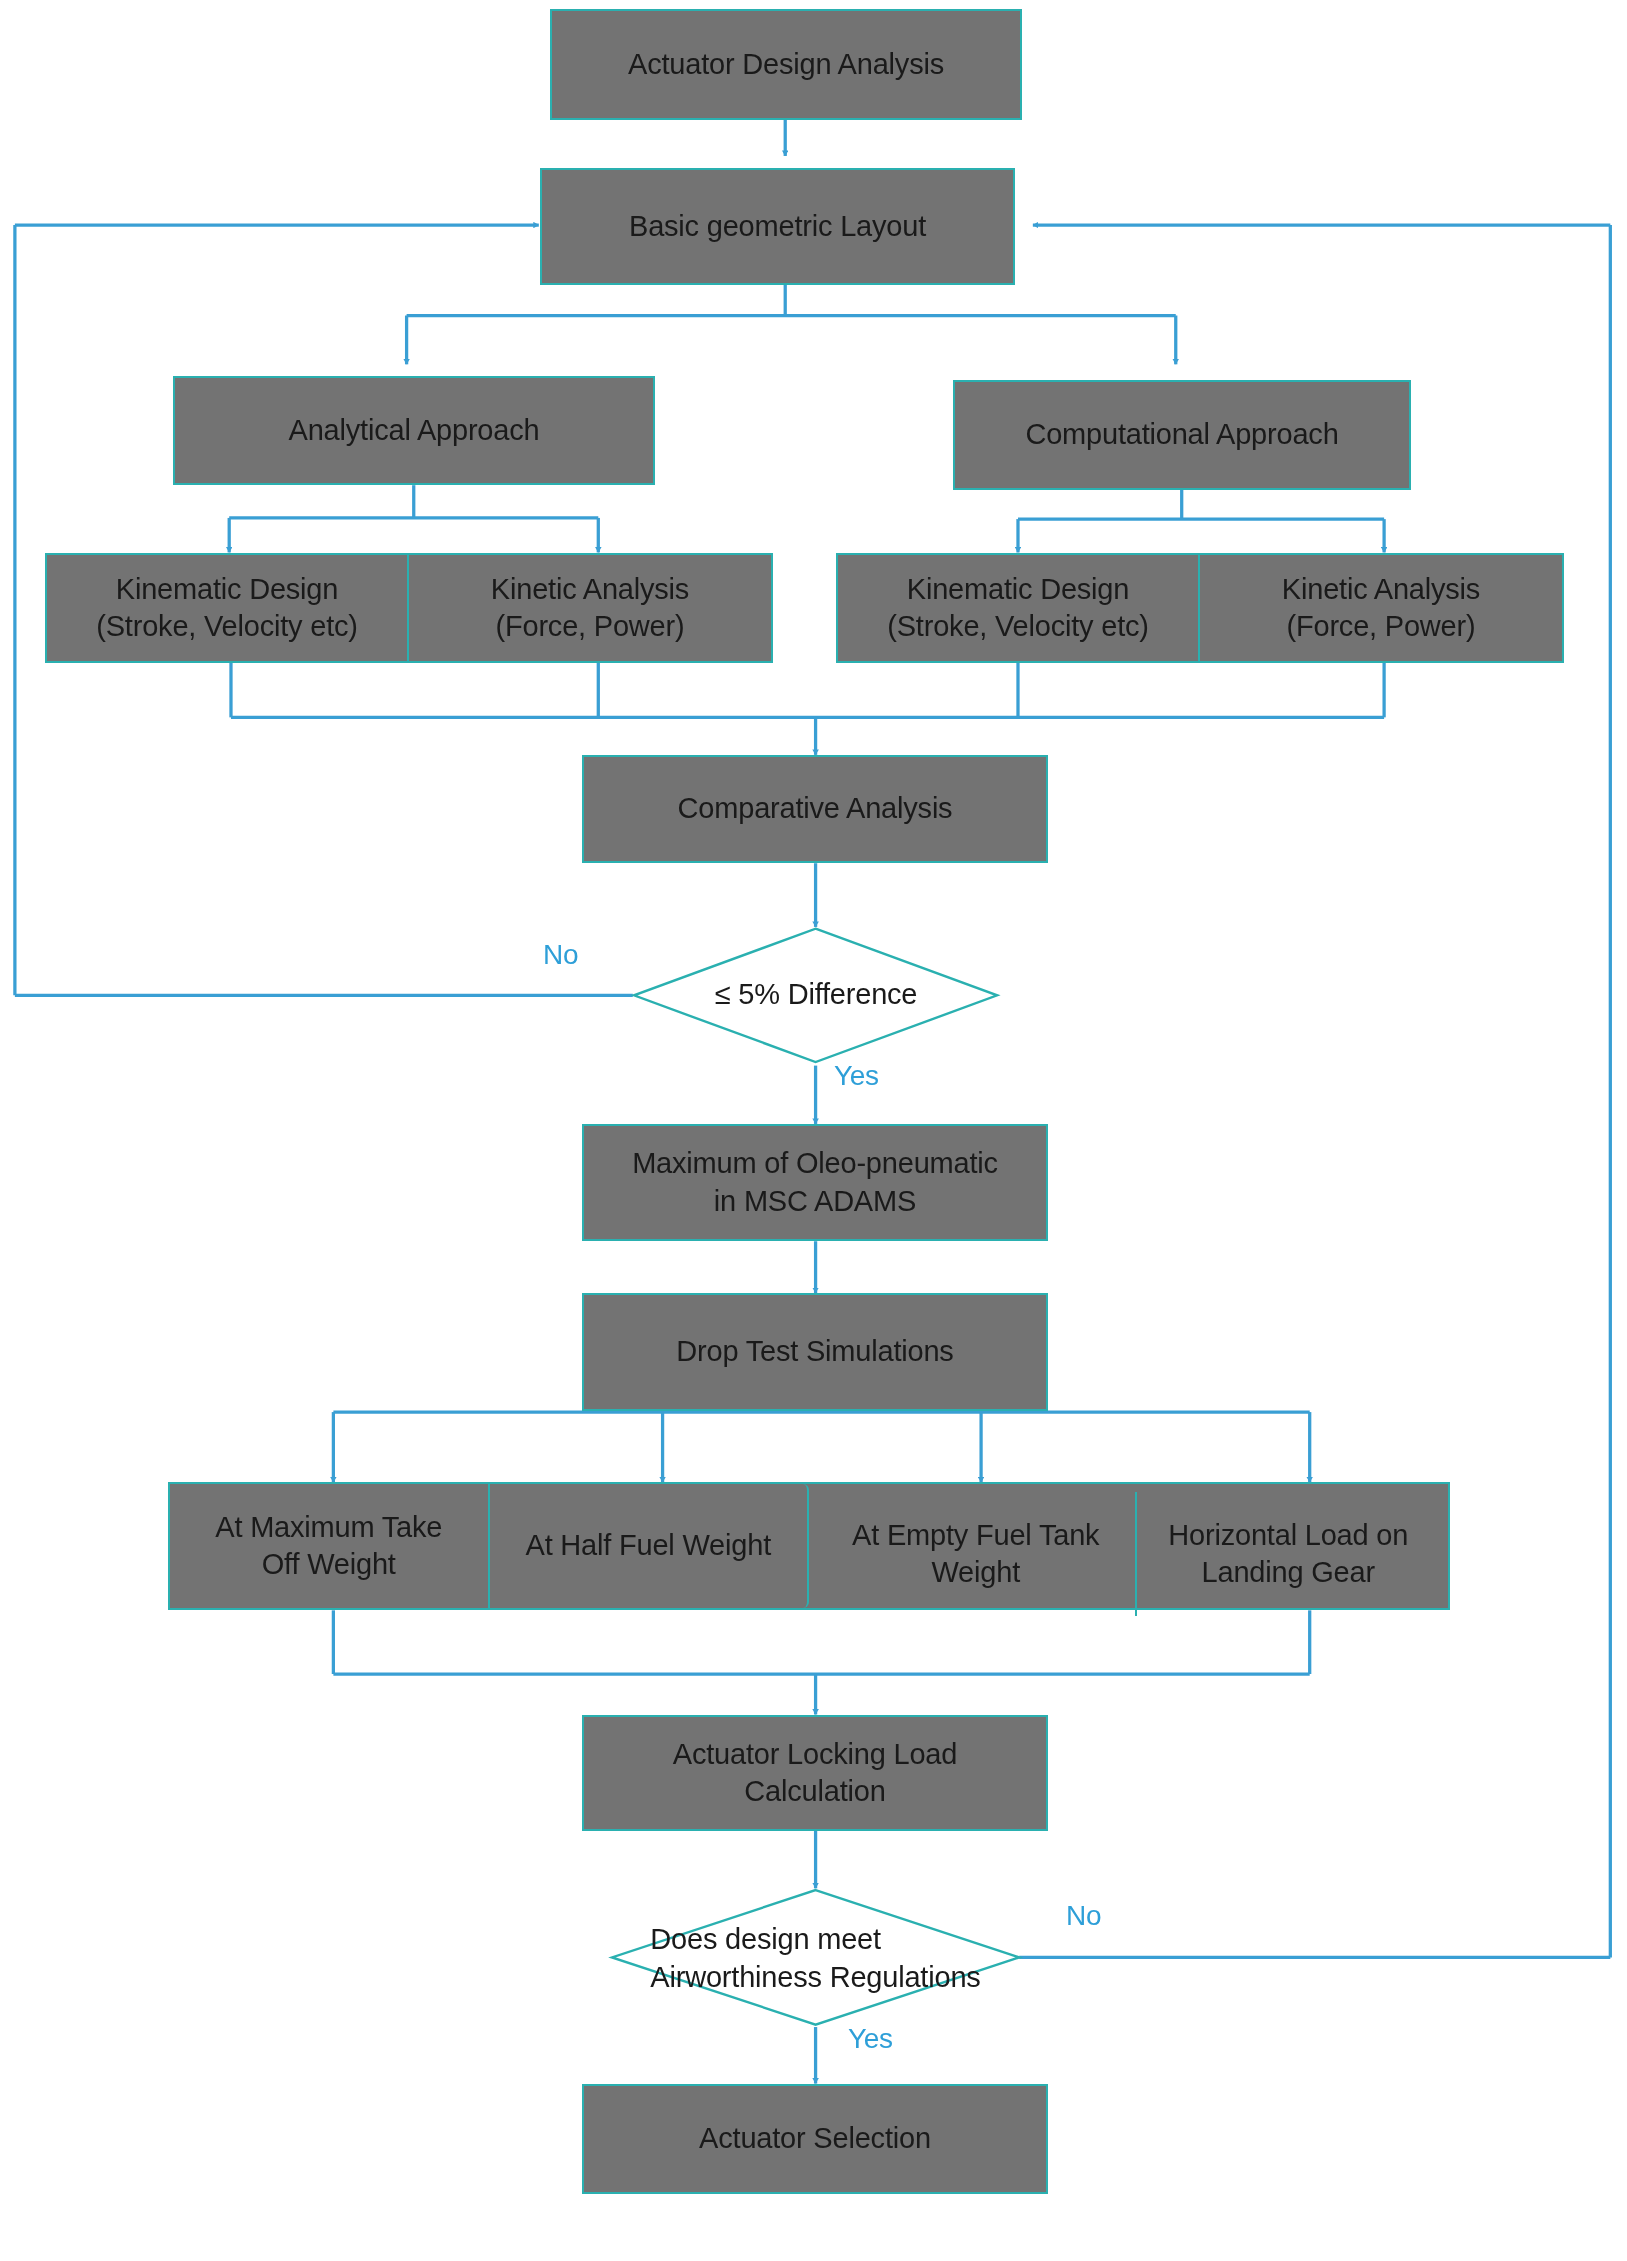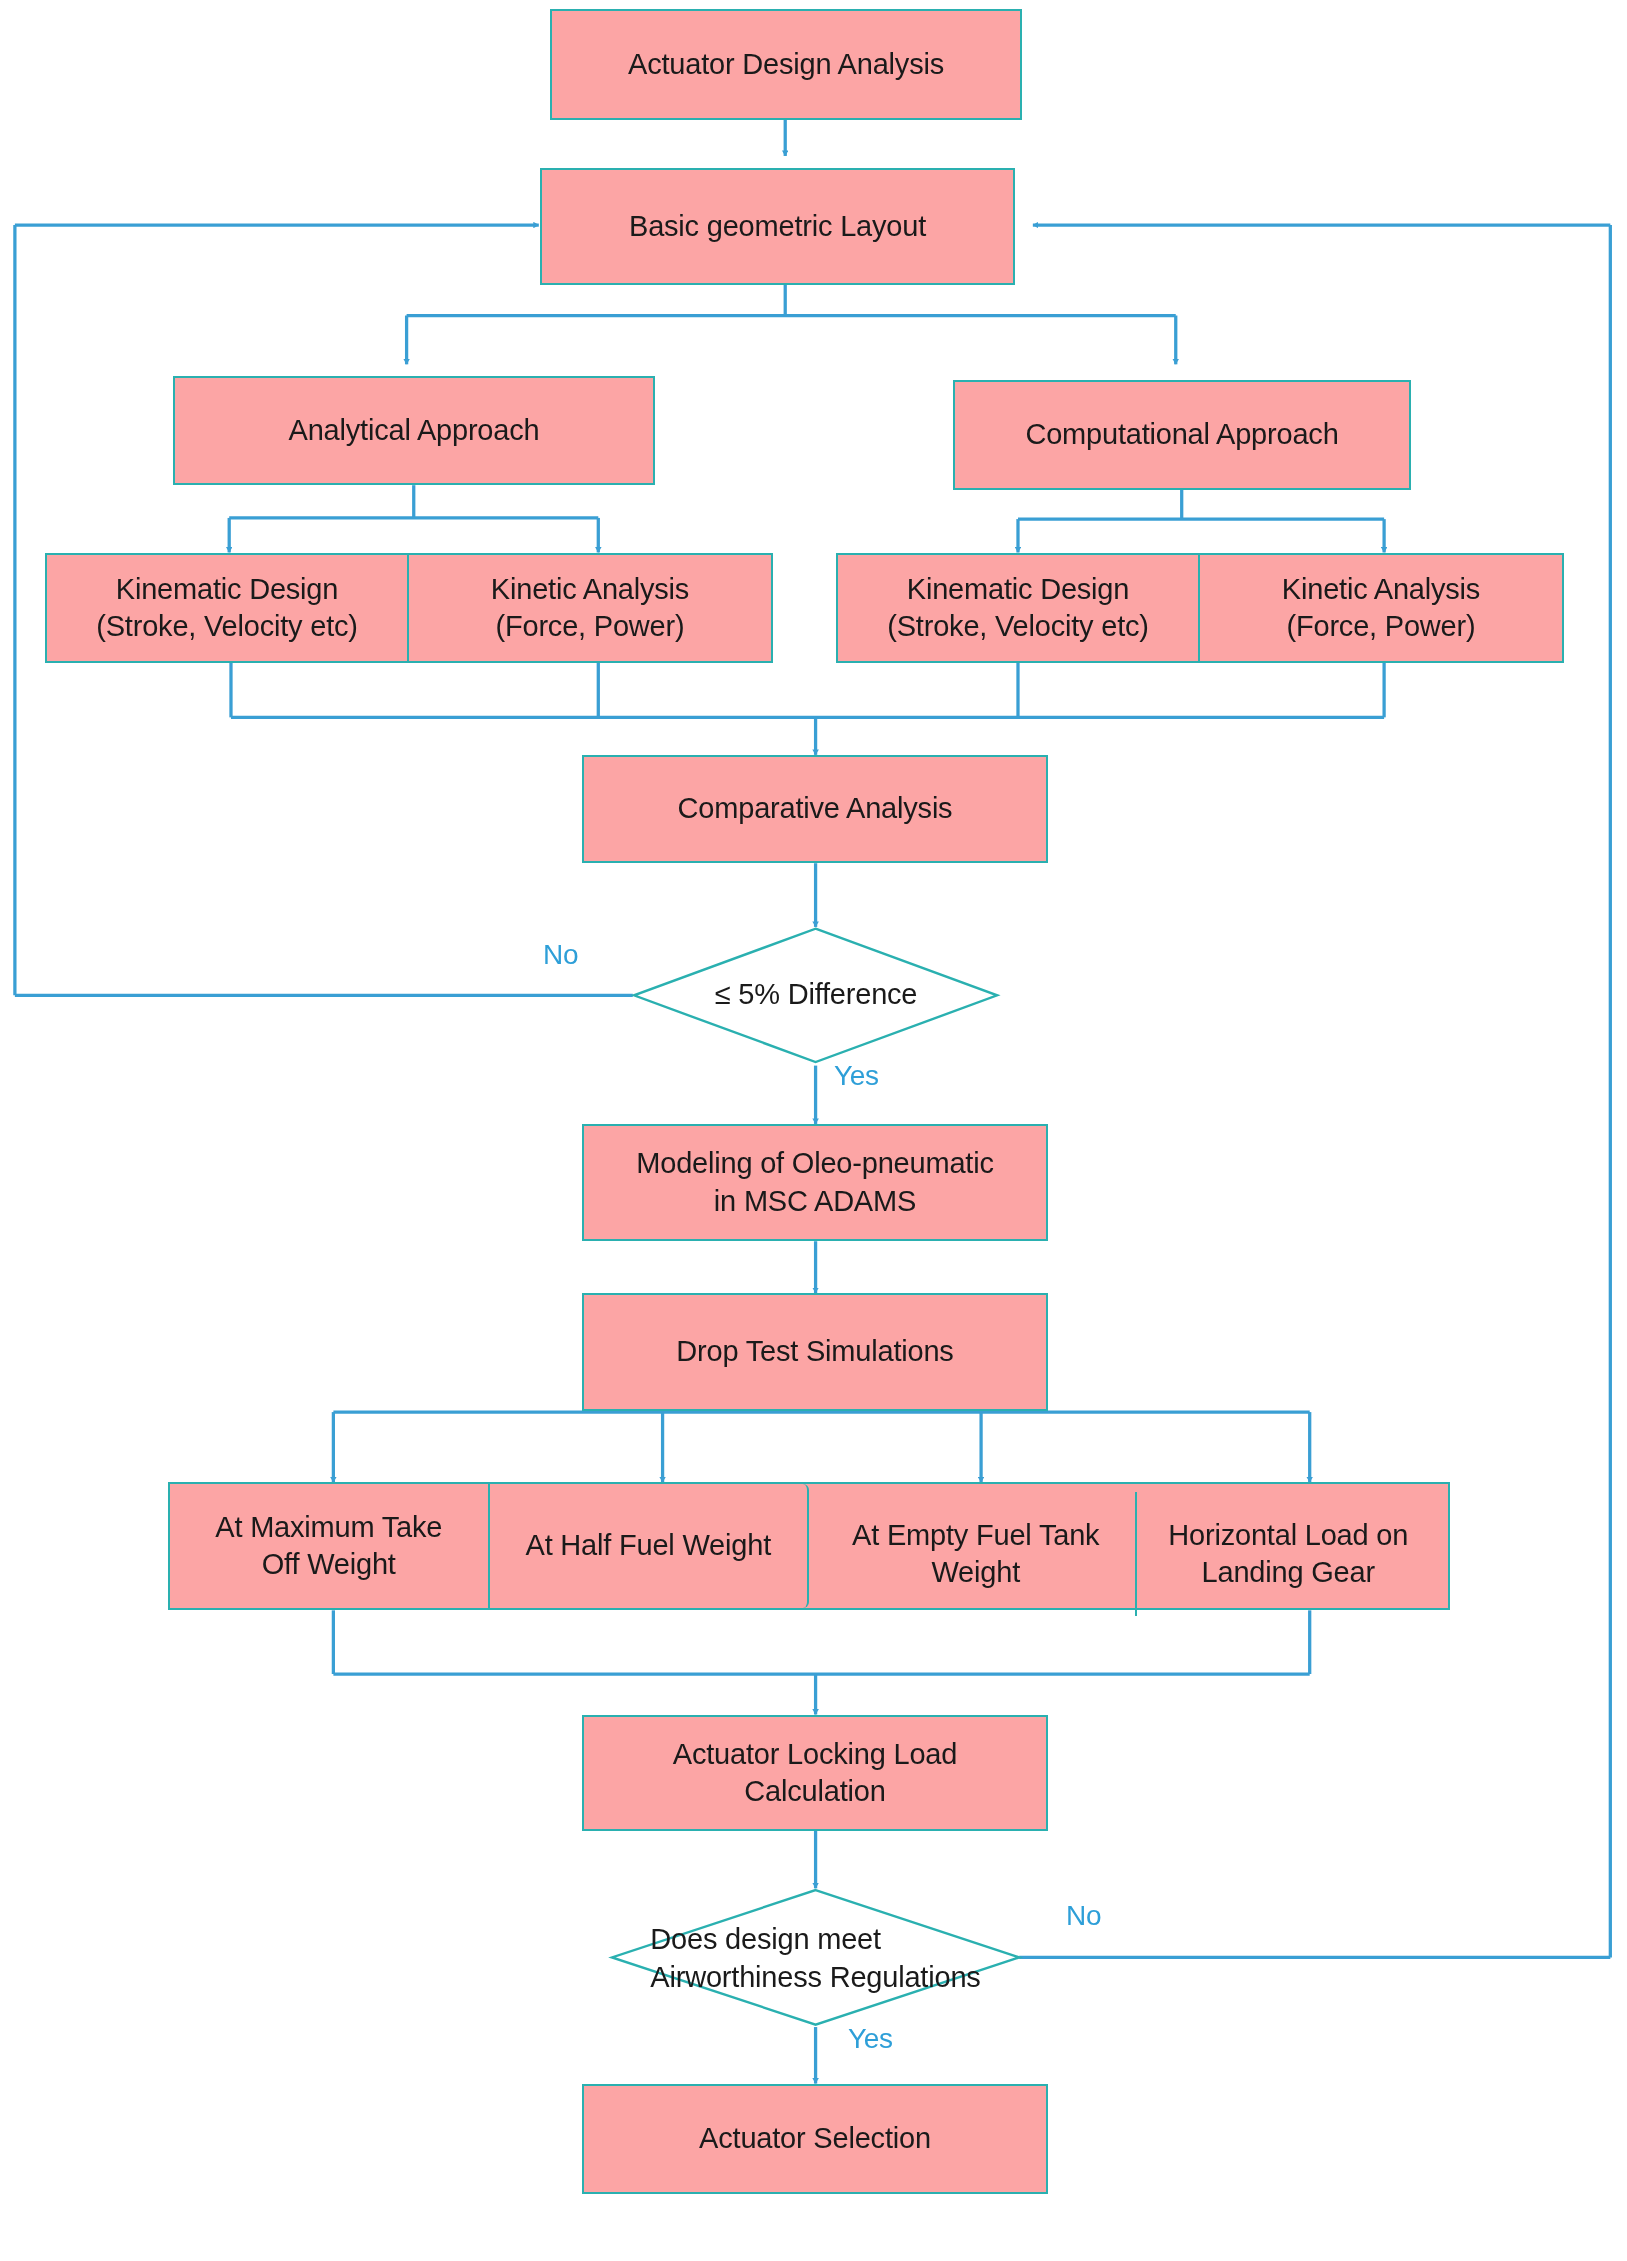--- a/index.html
+++ b/index.html
@@ -20,21 +20,21 @@
     left: 0;
     top: 0;
     width: 1627px;
     height: 2261px;
     overflow: visible;
   }
   .node-box {
     position: absolute;
     box-sizing: border-box;
     border: 2.4px solid #2ab0b0;
-    background: #fca5a5;
+    background: #737373;
     display: flex;
     align-items: center;
     justify-content: center;
     text-align: center;
   }
   .node-label {
     font-family: "Liberation Sans", sans-serif;
     font-size: 29px;
     line-height: 1.28;
     color: #1a1a1a;
@@ -181,21 +181,21 @@
 
   <div class="node-box" style="left:582px; top:755px; width:466px; height:108px;">
     <span class="node-label">Comparative Analysis</span>
   </div>
 
   <div class="diamond-label" style="left:655px; top:970px; width:322px; height:50px;">
     <span class="node-label">≤ 5% Difference</span>
   </div>
 
   <div class="node-box" style="left:582px; top:1124px; width:466px; height:117px;">
-    <span class="node-label">Modeling of Oleo-pneumatic
+    <span class="node-label">Maximum of Oleo-pneumatic
 in MSC ADAMS</span>
   </div>
 
   <div class="node-box" style="left:582px; top:1293px; width:466px; height:118px;">
     <span class="node-label">Drop Test Simulations</span>
   </div>
 
   <div class="node-box" style="left:168px; top:1482px; width:1282px; height:128px; padding:0;">
     <div class="split-cell" style="left:0; top:0; width:25%; height:100%; border-right:2.4px solid #2ab0b0;">
       <span class="node-label">At Maximum Take

